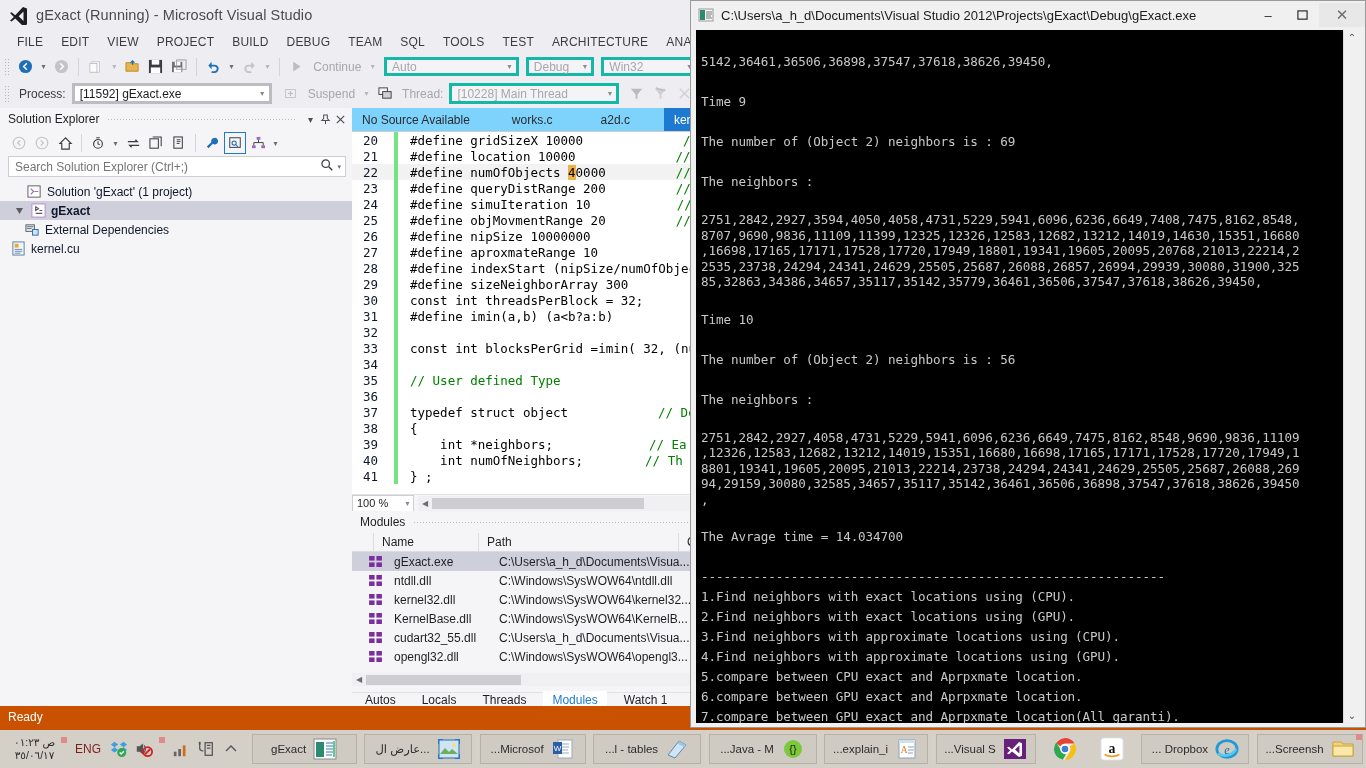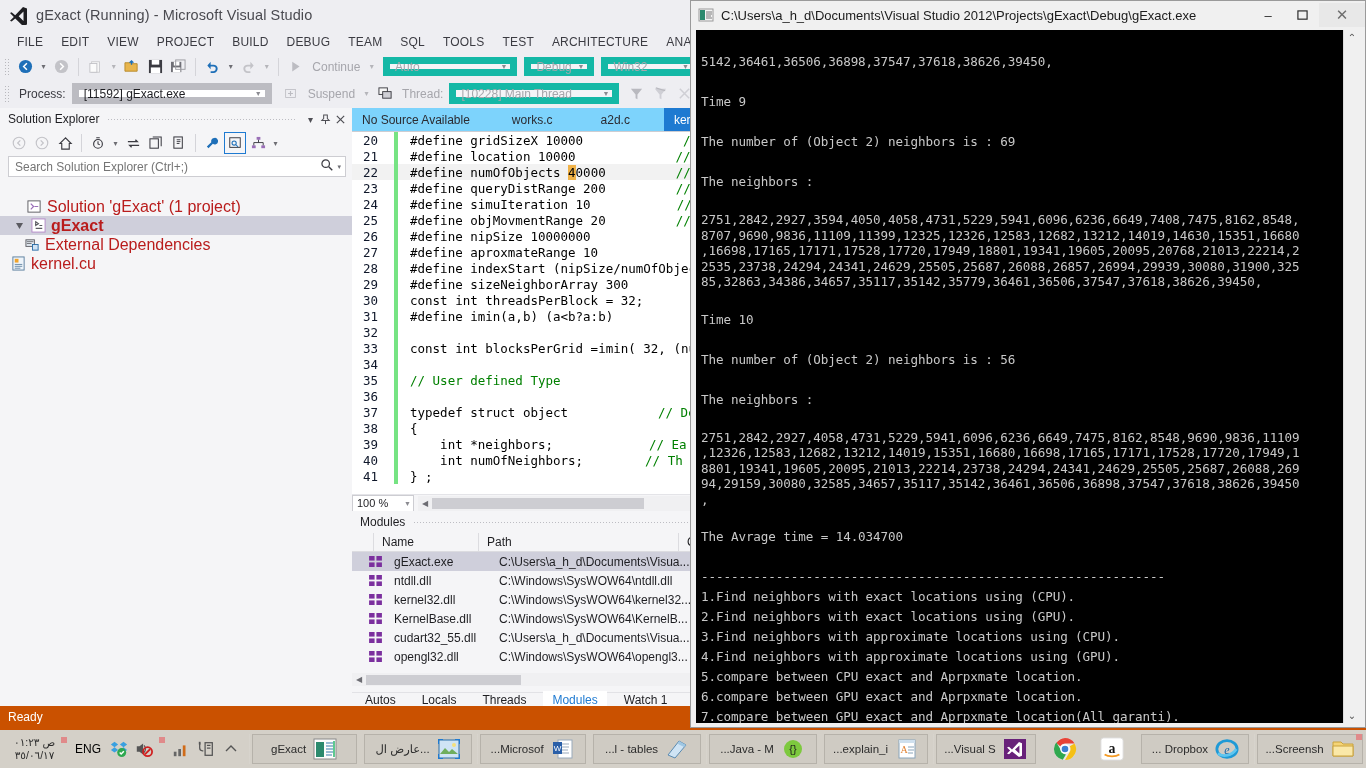--- a/index.html
+++ b/index.html
@@ -45,21 +45,21 @@
     background-size: 3px 3px; }
   .tbtn { width: 22px; height: 22px; display: flex; align-items: center; justify-content: center; }
   .tbtn svg { display: block; }
   .caret { width: 11px; height: 22px; display: flex; align-items: center; justify-content: center;
     font-size: 8px; color: #6d6d73; }
   .caret.dim { color: #b5b5ba; }
   .tsep { width: 1px; height: 18px; background: #d4d4d9; margin: 0 4px; }
   .tlabel { font-size: 12px; color: #a6a6ac; padding: 0 4px; white-space: nowrap; }
   .tlabel.dark { color: #3b3b42; }
   .combo {
-    height: 19px; border: 7px solid #14b8a6; background: #f4f4f7;
+    height: 19px; border: 3px solid #14b8a6; background: #f4f4f7;
     display: flex; align-items: center; justify-content: space-between;
     font-size: 12px; color: #a6a6ac; padding: 0 3px 0 5px;
   }
   .combo.active { background: #ffffff; border-color: #bcbcc2; color: #1e1e22; }
   .combo .cv { overflow: hidden; white-space: nowrap; }
   .combo .cc { font-size: 7px; color: #8b8b91; padding-left: 6px; }
 
   
   .vs-body { position: absolute; left: 0; top: 108px; width: 700px; bottom: 22px; }
 
@@ -80,21 +80,21 @@
     font-size: 10px; color: #4f4f55; }
   .se-toolbar { height: 26px; display: flex; align-items: center; gap: 1px; padding-left: 8px; }
   .se-search {
     margin: 0 6px 0 8px; height: 21px; background: #fff; border: 1px solid #cdcdd2;
     display: flex; align-items: center; padding: 0 4px 0 6px;
   }
   .se-search input {
     border: 0; outline: 0; flex: 1; font-size: 12px; color: #8b8b91;
     font-family: "Liberation Sans", sans-serif; background: transparent;
   }
-  .se-tree { margin-top: 20px; font-size: 16px; color: #b91c1c; }
+  .se-tree { margin-top: 5px; font-size: 12px; color: #0f172a; }
   .tree-row { height: 19px; display: flex; align-items: center; padding-left: 10px; gap: 5px; }
   .tree-row.sel { background: #cfcfdb; }
   .tree-row .tw { width: 11px; display:flex; align-items:center; justify-content:center;
     font-size: 7px; color: #5b5b61; }
   .tree-row .ticon { width: 16px; height: 16px; flex:0 0 16px; display:flex; align-items:center; justify-content:center; }
   .tree-row .tlbl { white-space: nowrap; }
   .tree-row.bold .tlbl { font-weight: bold; }
 
   
   #editor-col {
@@ -183,21 +183,21 @@
 
   
   #taskbar {
     position: absolute; left: 0; bottom: 0; width: 1366px; height: 40px;
     background: #d4d0c8; border-top: 2px solid #ca5100;
     display: flex; align-items: center;
   }
   .tray { display: flex; align-items: center; gap: 6px; padding: 0 7px 0 14px; height: 40px; }
   .clock { font-size: 10.5px; color: #2b2b2b; line-height: 13px; text-align: center; white-space: nowrap; }
   .tray-ind { width: 6px; height: 6px; background: #e08a8a; align-self: flex-start; margin-top: 8px; }
-  .lang { font-size: 12px; color: #000000; padding: 0 2px; text-align: center; }
+  .lang { font-size: 12px; color: #7f1d1d; padding: 0 2px; text-align: center; }
   .tray-icon { width: 19px; height: 19px; display: flex; align-items: center; justify-content: center; }
   .tb-sep { width: 2px; height: 30px;
     background: linear-gradient(90deg,#bfbbb3,#efece6); margin: 0 2px; }
   .tb-btn {
     height: 30px; min-width: 80px; display: flex; align-items: center; justify-content: center;
     gap: 7px; padding: 0 7px; background: #cfcbc3; border: 1px solid #b6b2aa;
     font-size: 11.5px; color: #2b2b2b; white-space: nowrap; margin-right: 3px;
   }
   .tb-btn.flat { background: transparent; border: 0; min-width: 44px; }
   .tb-ico { width: 24px; height: 24px; flex: 0 0 24px; display: flex; align-items: center; justify-content: center; }

